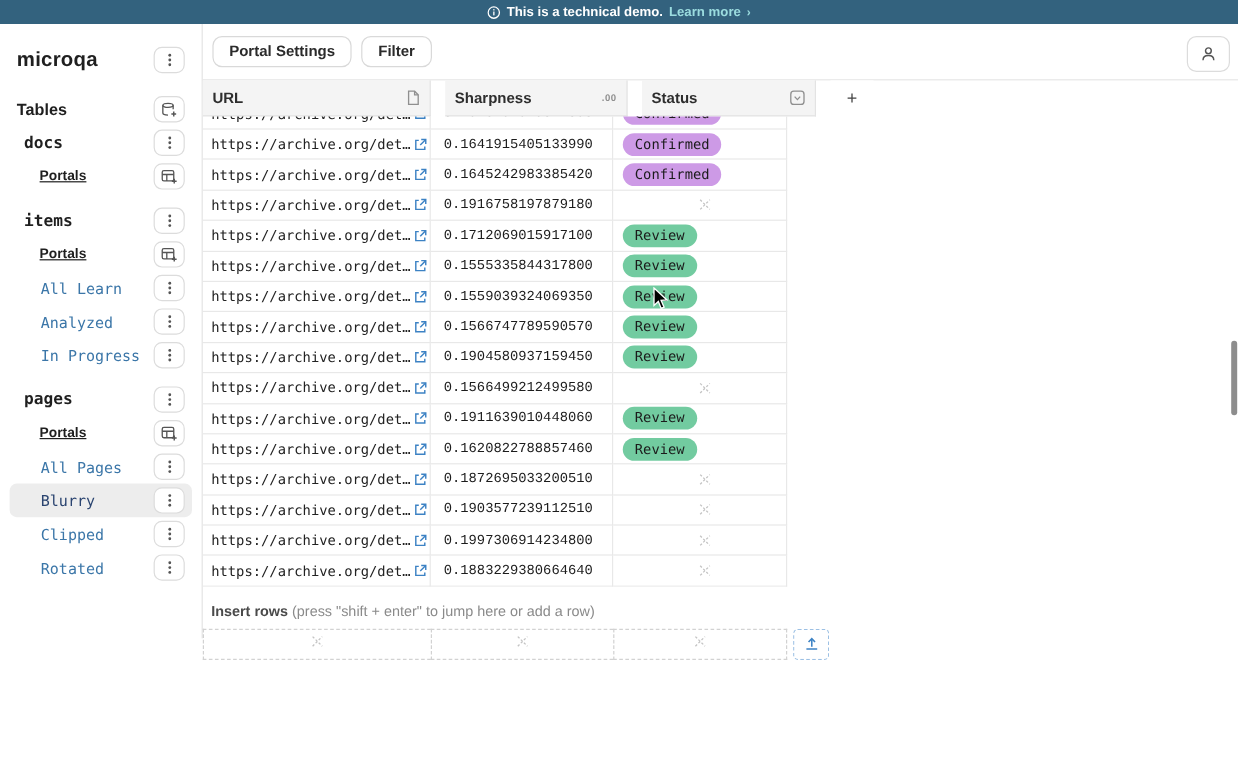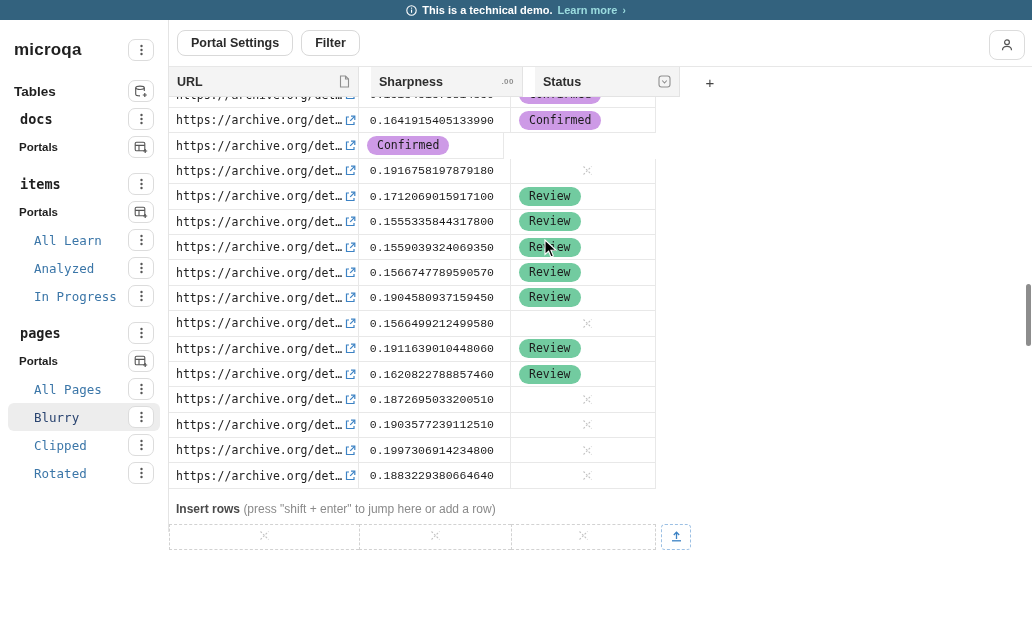--- a/index.html
+++ b/index.html
@@ -20,21 +20,21 @@
   .sidebar { width:169px; border-right:1px solid #e4e4e4; padding-top:12px; flex:none; }
   .ws-row { height:36px; display:flex; align-items:center; justify-content:space-between;
     padding:0 14px 0 14px; margin-bottom:4px; }
   .ws-name { font-size:17px; font-weight:bold; letter-spacing:.2px; }
   .s-item { height:28px; display:flex; align-items:center; justify-content:space-between;
     padding-right:14px; margin:0 0 0 0; }
   .s-item.gap-before { margin-top:9px; }
   .s-item .s-label { white-space:nowrap; }
   .type-section .s-label { font-size:13.5px; font-weight:bold; padding-left:14px; }
   .type-table .s-label { font-family:"DejaVu Sans Mono", monospace; font-size:13.5px; font-weight:bold; padding-left:20px; }
-  .type-group .s-label { font-size:11.5px; font-weight:bold; padding-left:19px; }
+  .type-group .s-label { font-size:11.5px; font-weight:bold; padding-left:33px;text-decoration:underline; }
   .type-portal .s-label { font-family:"DejaVu Sans Mono", monospace; font-size:12.5px; color:#3B76A8; padding-left:34px; cursor:pointer; }
   .s-item.selected { background:#ededed; border-radius:6px; margin-left:8px; margin-right:8px; padding-right:6px; }
   .s-item.selected .s-label { color:#2A4470; padding-left:26px; }
   .s-btn { width:26px; height:22px; border:1px solid #dcdcdc; border-radius:7px; background:#fff;
     display:flex; align-items:center; justify-content:center; cursor:pointer; flex:none; }
   .s-btn svg { display:none; }
   .type-section .s-btn .ic-dbplus { display:block; }
   .type-group .s-btn .ic-gridplus { display:block; }
   .type-table .s-btn .ic-kebab, .type-portal .s-btn .ic-kebab, .ws-row .s-btn .ic-kebab { display:block; }
 
@@ -338,20 +338,21 @@
   </div>
           <div class="trow">
     <div class="cell url-cell col-url">
       <span class="url-text">https://archive.org/det…</span>
       <svg width="11" height="11" viewBox="0 0 11 11" fill="none" stroke="#3C82C4" stroke-width="1.2">
                 <path d="M4 2 H1.5 V9.5 H9 V7"></path>
                 <path d="M6 1.2 H9.8 V5"></path>
                 <path d="M9.6 1.4 L5.2 5.8"></path>
               </svg>
     </div>
+    <div class="cell sharp-cell col-sharp">0.1645242983385420</div>
     <div class="cell status-cell col-status">
               <span class="badge" style="background: rgb(205, 154, 230);">Confirmed</span>
             </div>
   </div>
           <div class="trow">
     <div class="cell url-cell col-url">
       <span class="url-text">https://archive.org/det…</span>
       <svg width="11" height="11" viewBox="0 0 11 11" fill="none" stroke="#3C82C4" stroke-width="1.2">
                 <path d="M4 2 H1.5 V9.5 H9 V7"></path>
                 <path d="M6 1.2 H9.8 V5"></path>

